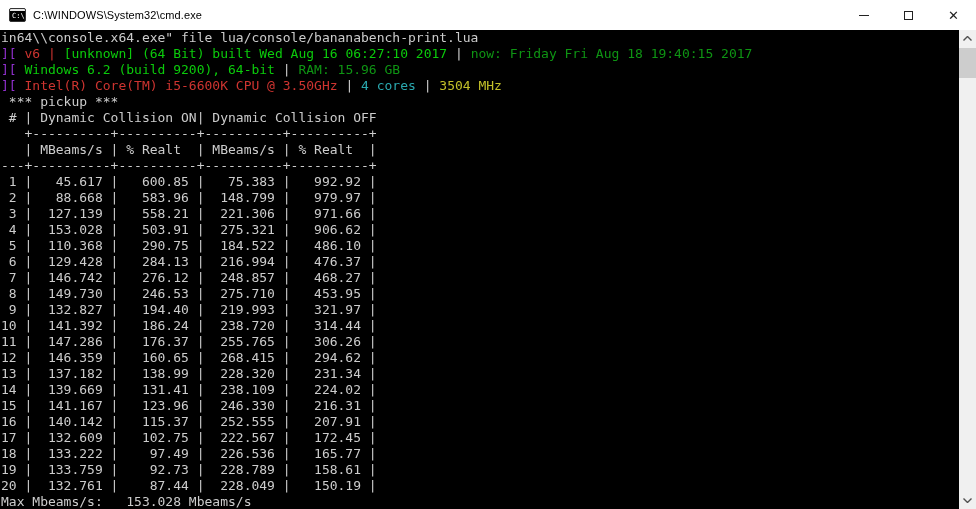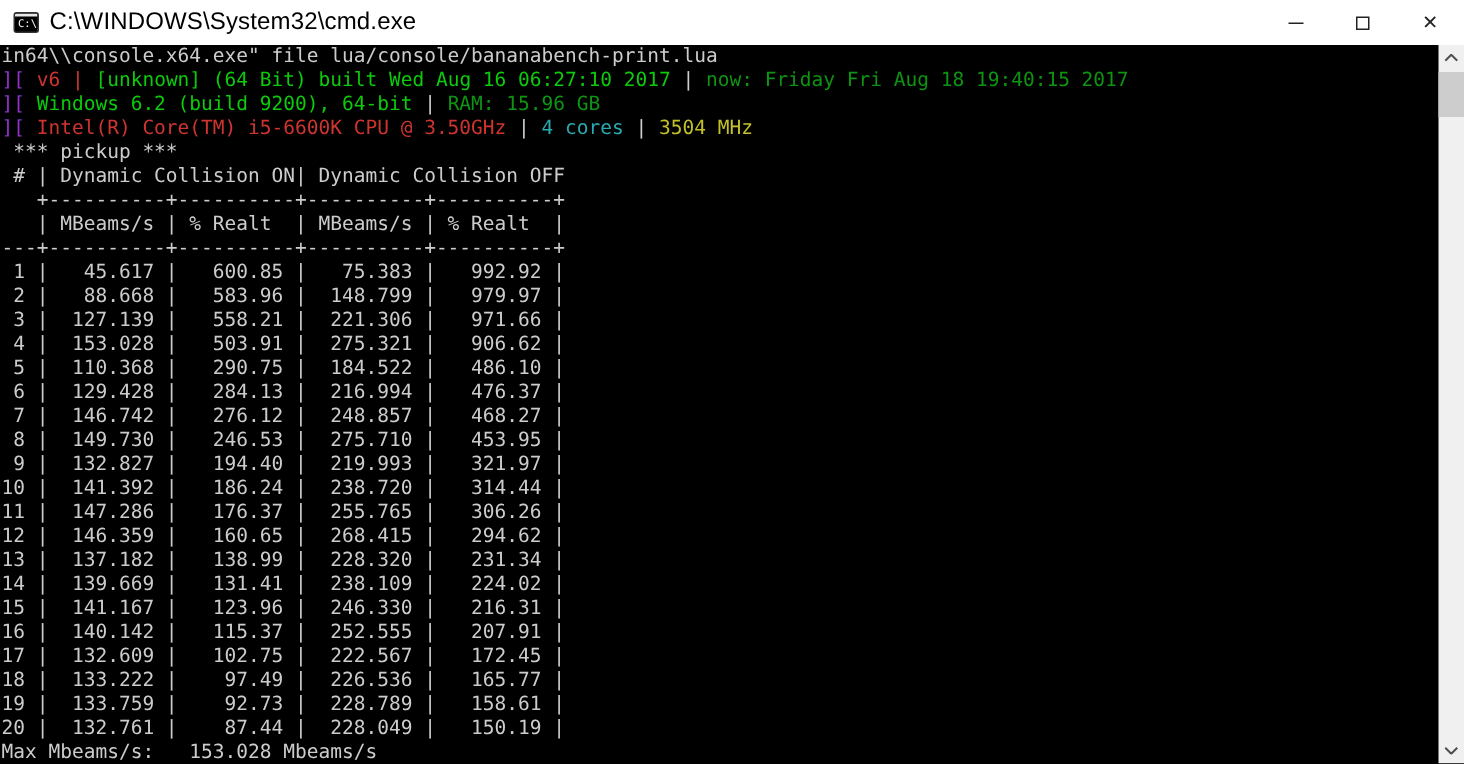--- a/index.html
+++ b/index.html
@@ -18,21 +18,21 @@
     background: #000; border: 1px solid #333; border-radius: 2px;
     color: #fff; font-family: "DejaVu Sans Mono", monospace;
     font-size: 7px; line-height: 12px; text-align: left; padding-left: 2px;
     position: relative; overflow: hidden;
   }
   .app-icon::before {
     content: ""; position: absolute; top: 0; left: 0; right: 0; height: 2px;
     background: #e8e8e8;
   }
   .app-icon span { position: relative; top: 1px; }
-  .title-text { font-size: 16px; color: #000; letter-spacing: 0.1px; }
+  .title-text { font-size: 11px; color: #000; letter-spacing: 0.1px; }
   .controls { margin-left: auto; display: flex; height: 100%; }
   .ctrl-btn {
     width: 45px; height: 100%; display: flex; align-items: center;
     justify-content: center; cursor: default;
   }
   .glyph-min { width: 10px; border-top: 1px solid #222; display: block; }
   .glyph-max { width: 9px; height: 9px; border: 1px solid #222; display: block; }
   .glyph-close { font-size: 13px; color: #222; font-family: "DejaVu Sans", sans-serif; line-height: 1; }
 
   

